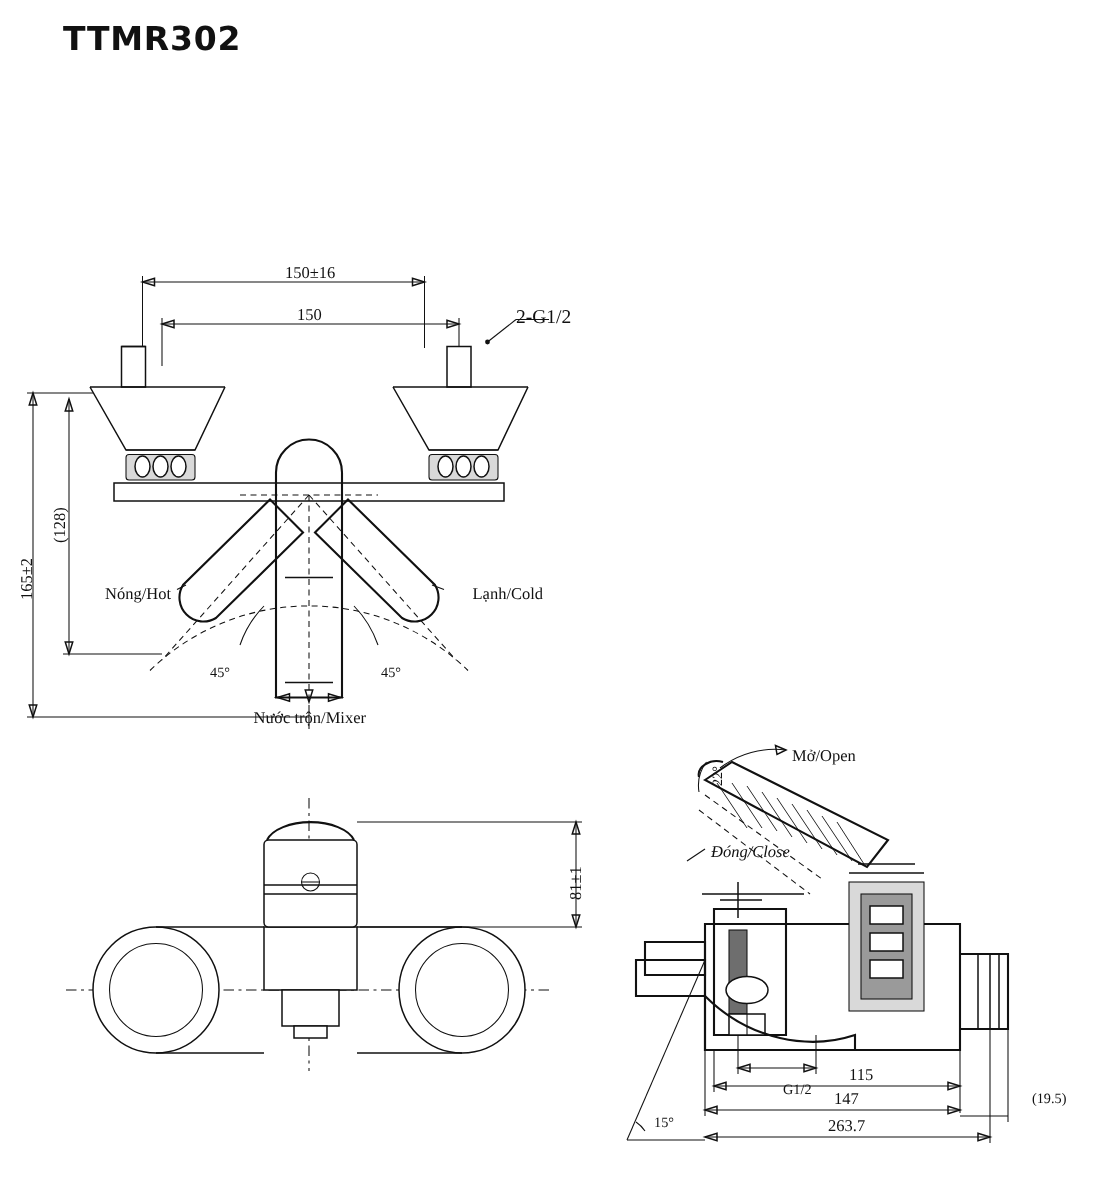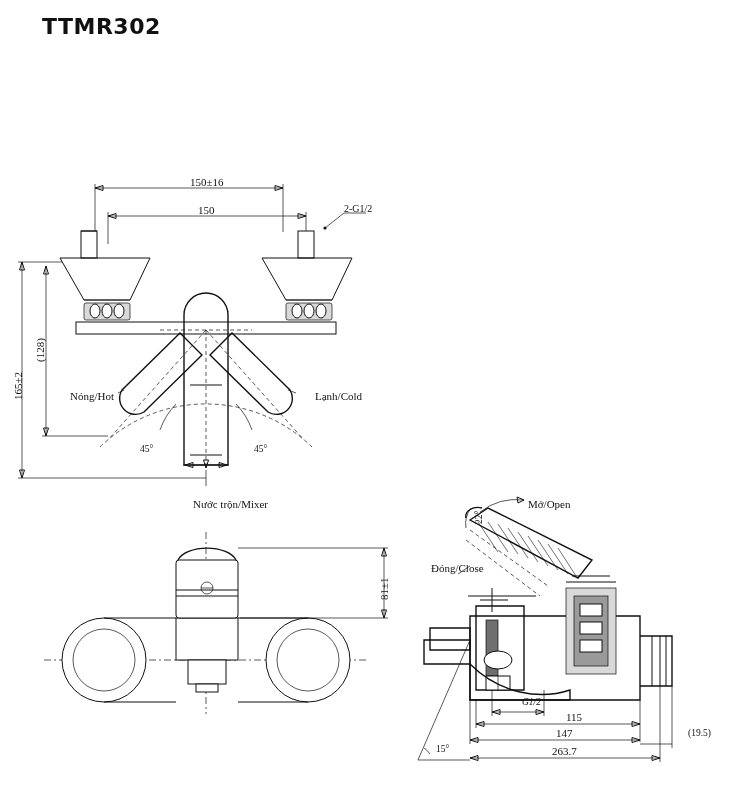--- a/index.html
+++ b/index.html
@@ -22,21 +22,21 @@
     color:#111;
   }
   .lbl{
     position:absolute;
     font-family:"Liberation Serif", serif;
     font-size:11px;
     color:#111;
     white-space:nowrap;
   }
   .lbl.small{font-size:9.5px;}
-  .lbl.tiny{font-size:10px;}
+  .lbl.tiny{font-size:13px;}
   .lbl.rot90{
     transform:rotate(-90deg);
     transform-origin:left top;
   }
   svg{position:absolute;left:0;top:0;}
   .ln{stroke:#111;stroke-width:1;fill:none;}
   .ln2{stroke:#111;stroke-width:1.4;fill:none;}
   .thin{stroke:#111;stroke-width:0.7;fill:none;}
   .dash{stroke:#111;stroke-width:0.7;fill:none;stroke-dasharray:7 3 2 3;}
   .dash2{stroke:#111;stroke-width:0.7;fill:none;stroke-dasharray:4 3;}
@@ -246,31 +246,31 @@
 
   <div class="lbl" style="left:190px;top:176px;text-align:center;">150±16</div>
   <div class="lbl" style="left:198px;top:204px;font-family:Liberation Serif, serif;">150</div>
   <div class="lbl tiny" style="left:344px;top:203px;">2-G1/2</div>
 
   <div class="lbl rot90" style="left:34px;top:362px;">(128)</div>
   <div class="lbl rot90" style="left:12px;top:400px;">165±2</div>
 
   <div class="lbl" style="left:70px;top:390px;"><span>Nóng/Hot</span></div>
   <div class="lbl" style="left:302px;top:390px;margin-left:13px;"><span>Lạnh/Cold</span></div>
-  <div class="lbl" style="left:169px;top:498px;margin-left:24px;"><span>Nước trộn/Mixer</span></div>
+  <div class="lbl" style="left:169px;top:473px;"><span>Nước trộn/Mixer</span></div>
 
   <div class="lbl small" style="left:140px;top:444px;">45°</div>
   <div class="lbl small" style="left:254px;top:444px;">45°</div>
 
   <div class="lbl rot90" style="left:378px;top:600px;">81±1</div>
 
   <div class="lbl" style="left:528px;top:498px;"><span>Mở/Open</span></div>
-  <div class="lbl" style="left:431px;top:562px;"><span>Đóng/Close</span></div>
+  <div class="lbl" style="left:474px;top:562px;font-style:italic;"><span>Đóng/Close</span></div>
   <div class="lbl small rot90" style="left:474px;top:524px;">22°</div>
   <div class="lbl small" style="left:436px;top:744px;">15°</div>
 
-  <div class="lbl small" style="left:522px;top:697px;font-style:italic;">G1/2</div>
+  <div class="lbl small" style="left:522px;top:722px;">G1/2</div>
   <div class="lbl" style="left:566px;top:711px;">115</div>
   <div class="lbl" style="left:540px;top:727px;margin-left:16px;">147</div>
   <div class="lbl" style="left:552px;top:745px;">263.7</div>
   <div class="lbl small" style="left:688px;top:728px;">(19.5)</div>
 
 </div>
 
 </body></html>

